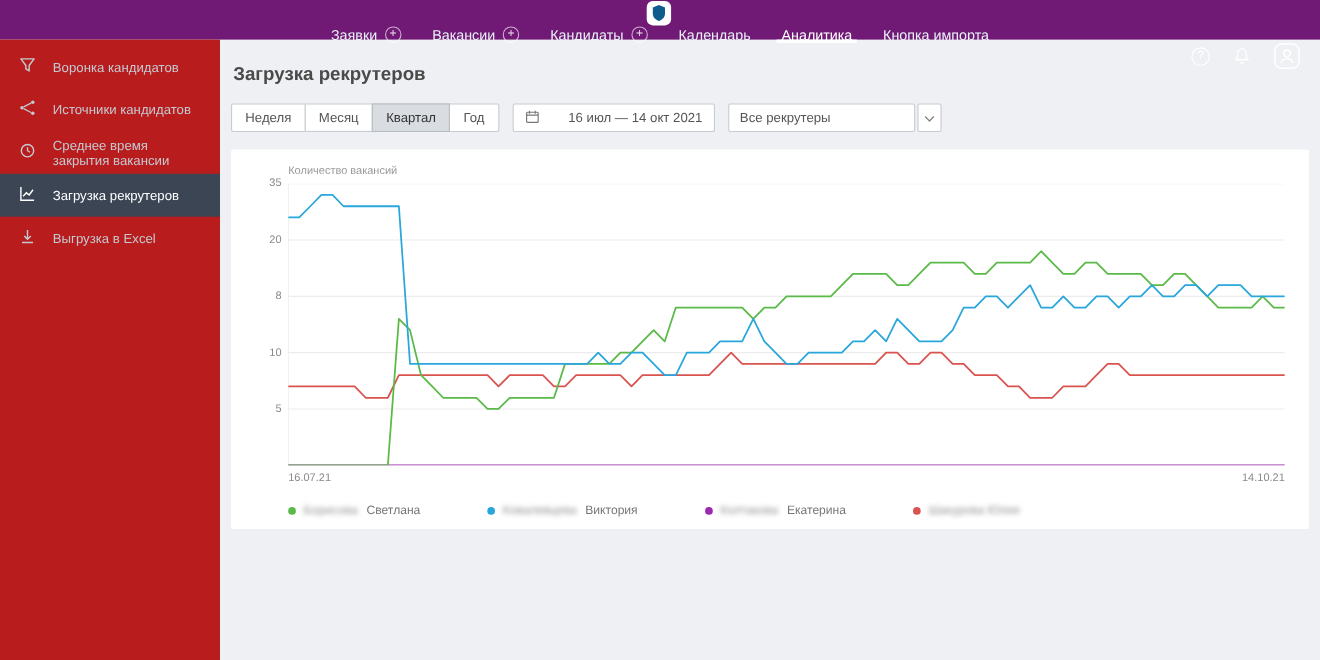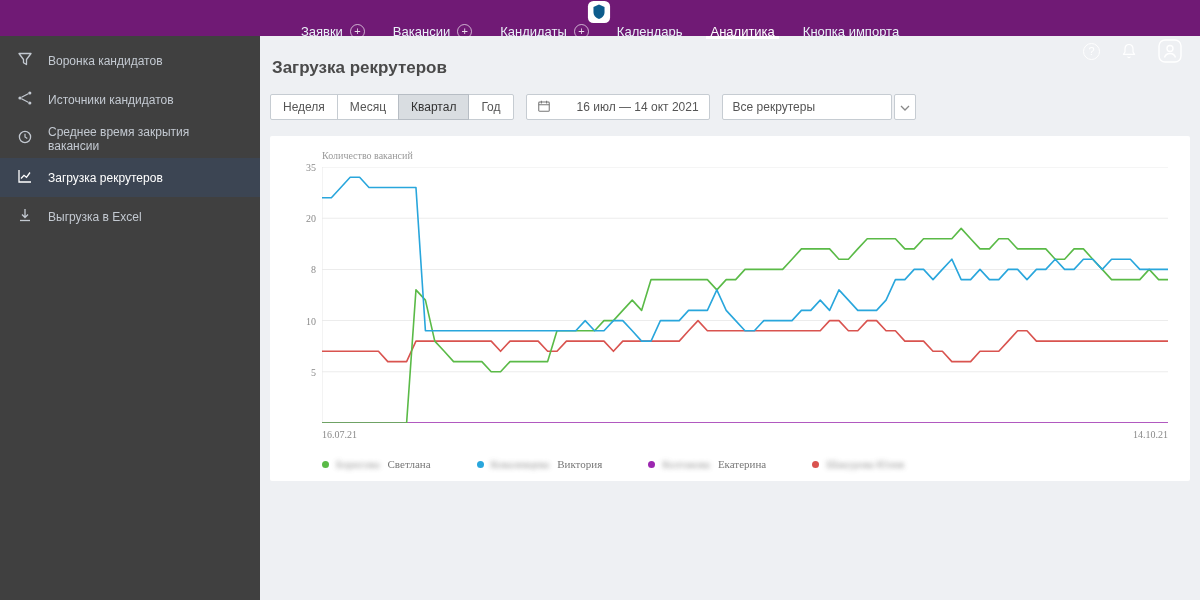--- a/index.html
+++ b/index.html
@@ -12,21 +12,21 @@
   .nav-item { display:flex; align-items:center; gap:7px; padding:0 14px; font-size:13px; color:#eaf2f8; position:relative; cursor:pointer; white-space:nowrap; }
   .nav-item.active { color:#fff; }
   .nav-item.active::after { content:""; position:absolute; left:10px; right:10px; bottom:0; height:3px; background:#fff; }
   .plus-badge { width:15px; height:15px; border:1px solid rgba(255,255,255,.65); border-radius:50%; font-size:11px; line-height:13px; text-align:center; color:rgba(255,255,255,.85); }
   .topbar-right { margin-left:auto; display:flex; align-items:center; gap:20px; padding-right:18px; }
   .help-circle { width:17px; height:17px; border:1.3px solid #fff; border-radius:50%; font-size:11px; line-height:14px; text-align:center; color:#fff; cursor:pointer; }
   .icon-btn { display:flex; align-items:center; cursor:pointer; }
 
   
   .app { display:flex; height:564px; }
-  .sidebar { width:260px; background:#404040; padding-top:5px; flex:none; }
+  .sidebar { width:200px; background:#b91c1c; padding-top:5px; flex:none; }
   .side-item { display:flex; align-items:center; gap:15px; height:39px; padding:0 17px; font-size:12px; color:#c3c9d1; cursor:pointer; }
   .side-item svg { flex:none; }
   .side-item.active { background:#3c4553; color:#fff; }
 
   .main { flex:1; padding:14px 10px 0 10px; }
   .page-title { font-size:17px; color:#4a4a4a; font-weight:bold; margin:8px 0 16px 2px; }
 
   
   .toolbar { display:flex; align-items:center; margin-bottom:16px; }
   .seg { display:flex; }
@@ -35,27 +35,27 @@
   .seg .seg-btn:last-child { border-radius:0 2px 2px 0; }
   .seg .seg-btn.active { background:#d9dde1; color:#333; border-color:#b7bdc4; position:relative; z-index:1; }
   .box { height:26px; background:#fff; border:1px solid #c6ccd2; border-radius:2px; display:flex; align-items:center; font-size:12px; color:#555; }
   .date-box { margin-left:12px; padding:0 10px; gap:26px; cursor:pointer; }
   .select-box { margin-left:12px; width:170px; padding:0 10px; cursor:pointer; }
   .select-arrow { margin-left:2px; width:22px; justify-content:center; cursor:pointer; }
   .download-btn { margin-left:auto; padding:0 12px; gap:8px; color:#444; cursor:pointer; }
 
   
   .card { background:#fff; height:345px; padding:14px 22px 0 24px; border-radius:2px; }
-  .chart-area { margin-left:28px; position:relative;font-family:Liberation Serif, serif; }
+  .chart-area { margin-left:28px; position:relative; }
   .chart-title { font-size:10px; color:#999; margin-bottom:6px; }
   .plot { position:relative; height:256px; }
   .plot svg { position:absolute; inset:0; width:100%; height:100%; display:block; }
   .ytick { position:absolute; left:-32px; width:26px; text-align:right; transform:translateY(-50%); font-size:10px; color:#8a8a8a; }
   .xlabels { display:flex; justify-content:space-between; font-size:10px; color:#8a8a8a; margin-top:6px; }
-  .legend { display:flex; gap:46px; margin-top:18px; align-items:center; }
+  .legend { display:flex; gap:61px; margin-top:18px; align-items:center; }
   .legend-item { display:flex; align-items:center; gap:7px; font-size:11px; color:#777; cursor:pointer; }
   .legend-dot { width:7px; height:7px; border-radius:50%; flex:none; }
   .blurred { filter:blur(2.6px); opacity:.8; }
   .lv { margin-left:1px; }
 </style>
 </head>
 <body>
 
 <header class="topbar">
   <span class="logo-wrap">

